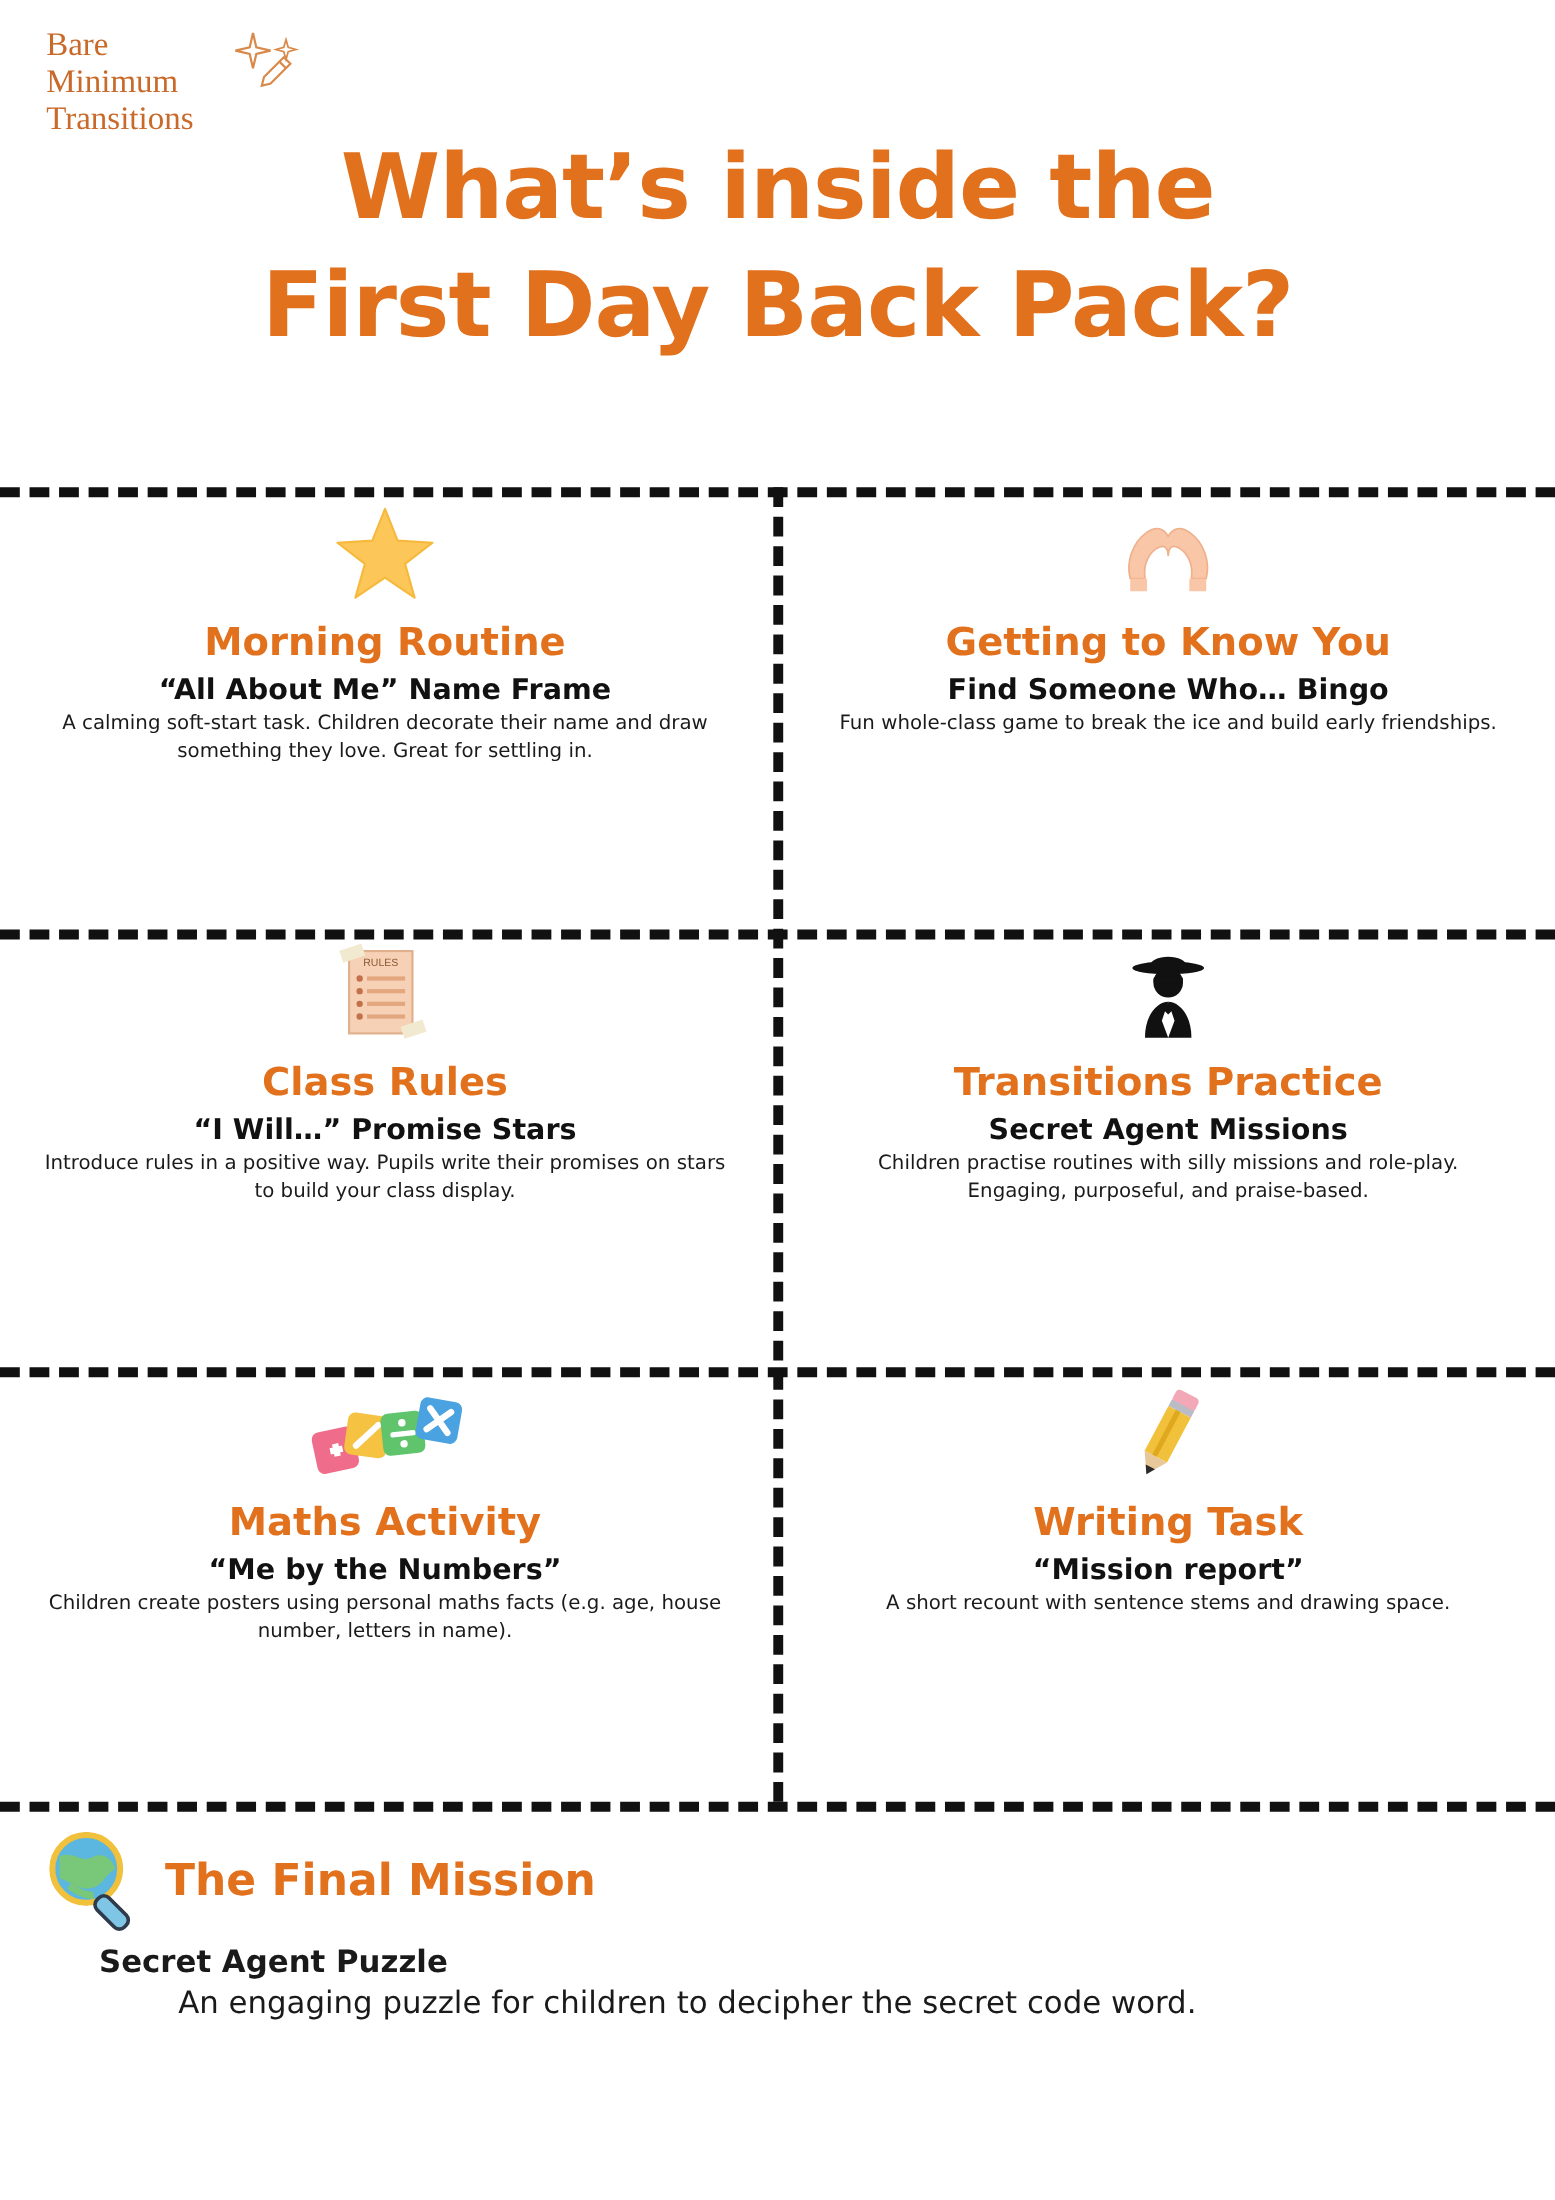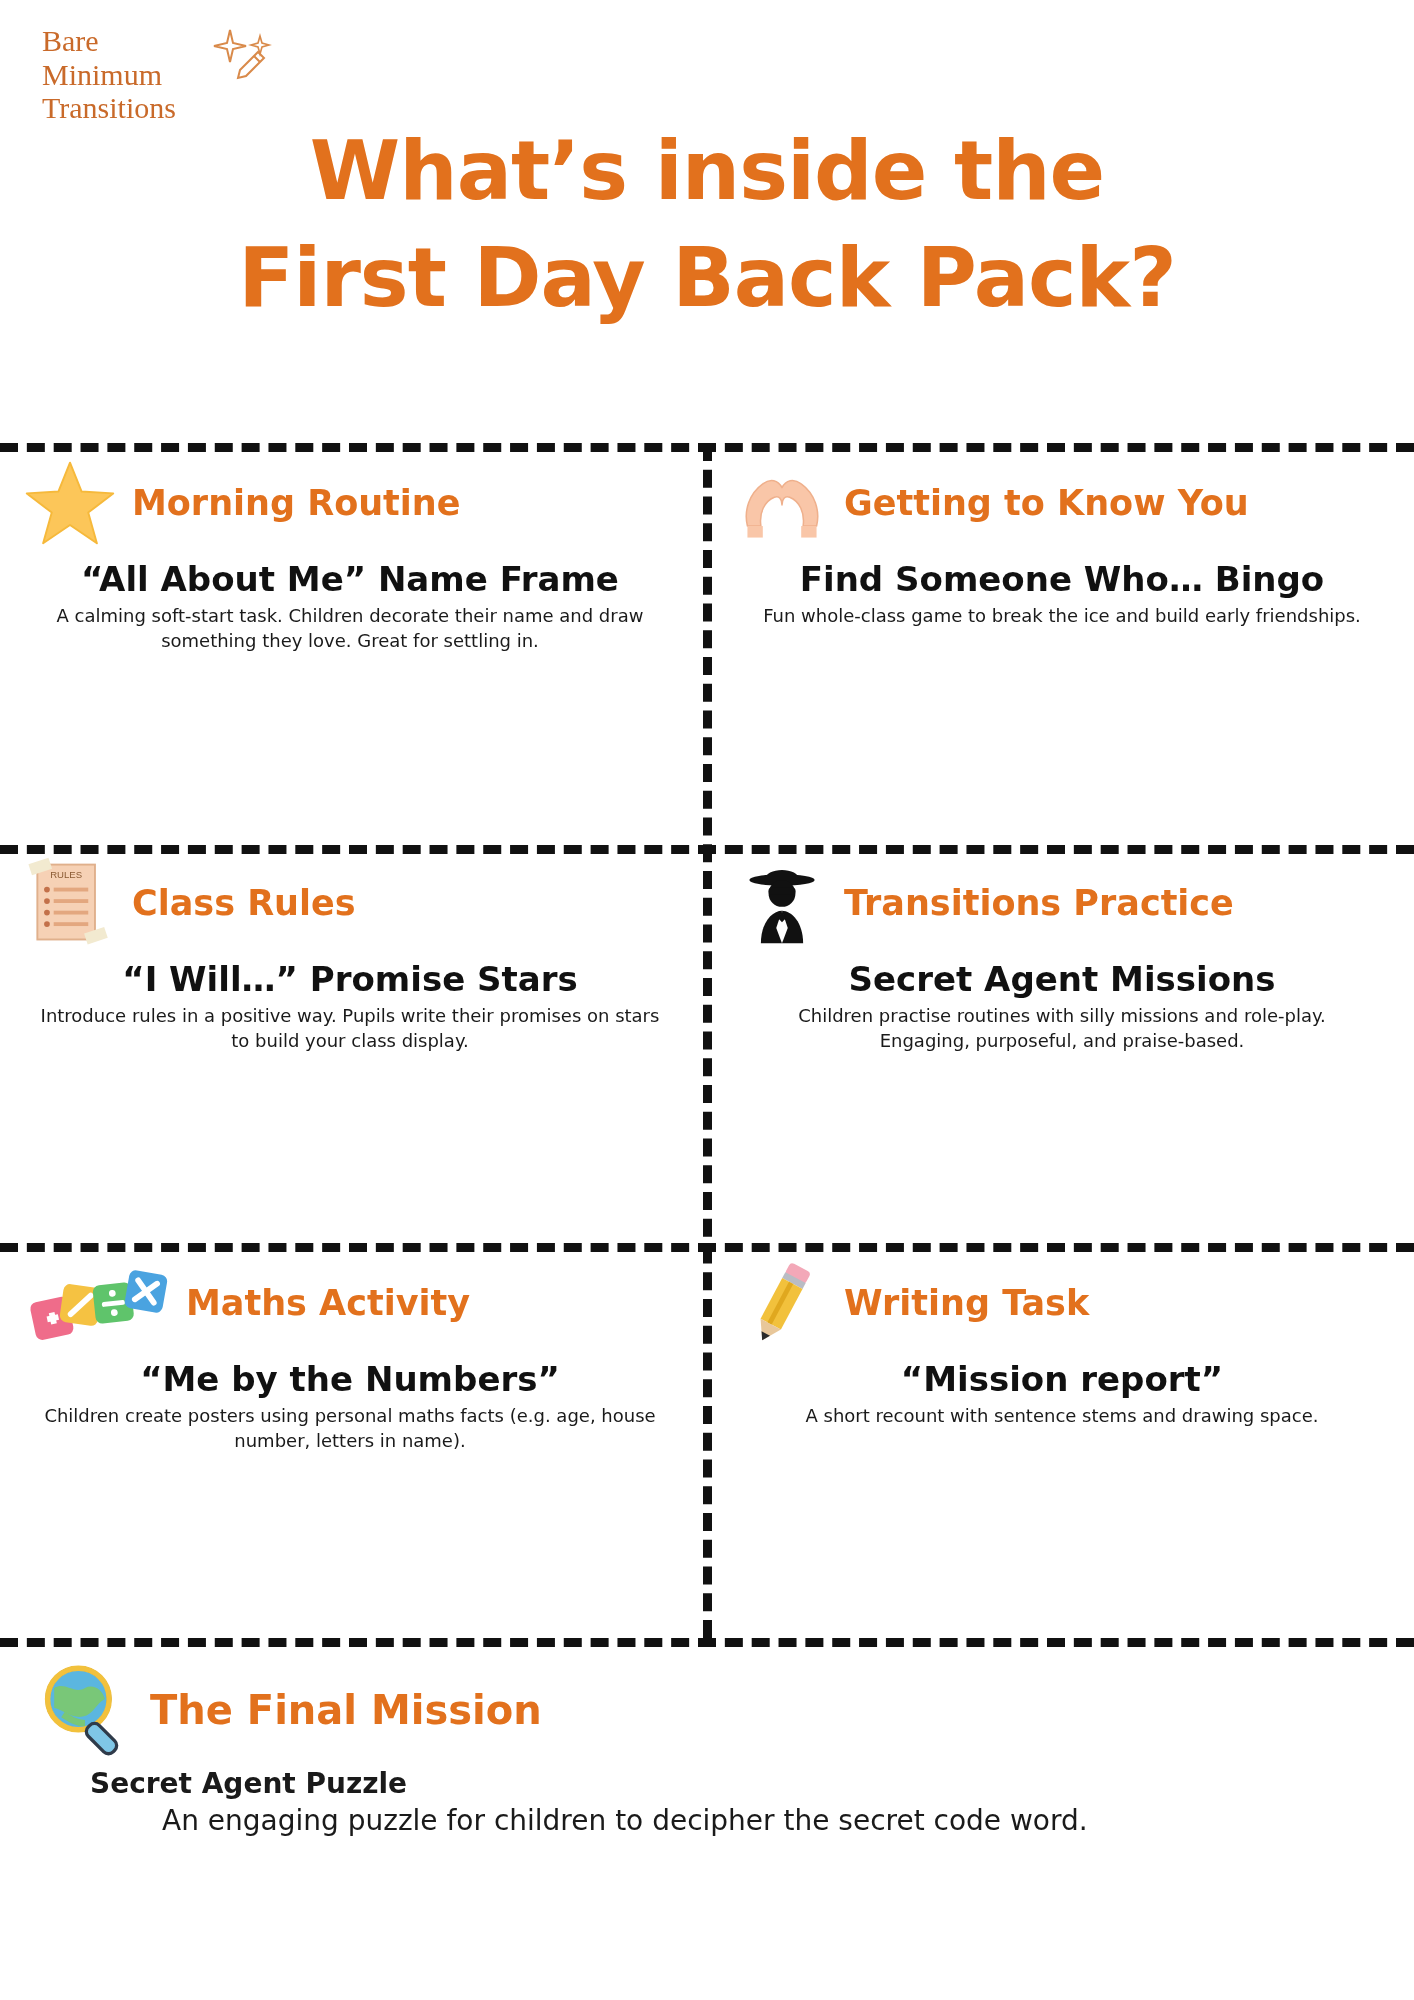--- a/index.html
+++ b/index.html
@@ -87,20 +87,21 @@
 
   .cell {
     position: absolute;
     box-sizing: border-box;
     padding: 0 22px;
   }
   .cell-head {
     display: flex;
     align-items: center;
     gap: 14px;
+    flex-direction: column;
   }
   .cell-icon {
     flex: 0 0 auto;
     width: 96px;
     height: 96px;
     display: flex;
     align-items: center;
     justify-content: center;
   }
   .cell-title {
@@ -110,21 +111,21 @@
     font-family: "DejaVu Sans", sans-serif;
     line-height: 1.1;
   }
   .cell-body {
     text-align: center;
     margin-top: 6px;
     padding: 0 18px;
   }
   .cell-sub {
     font-weight: 700;
-    font-size: 34px;
+    font-size: 26px;
     line-height: 1.35;
     color: #111;
     font-family: "DejaVu Sans", sans-serif;
   }
   .cell-desc {
     font-size: 18px;
     line-height: 1.40;
     color: #1a1a1a;
     font-family: "DejaVu Sans", sans-serif;
   }

